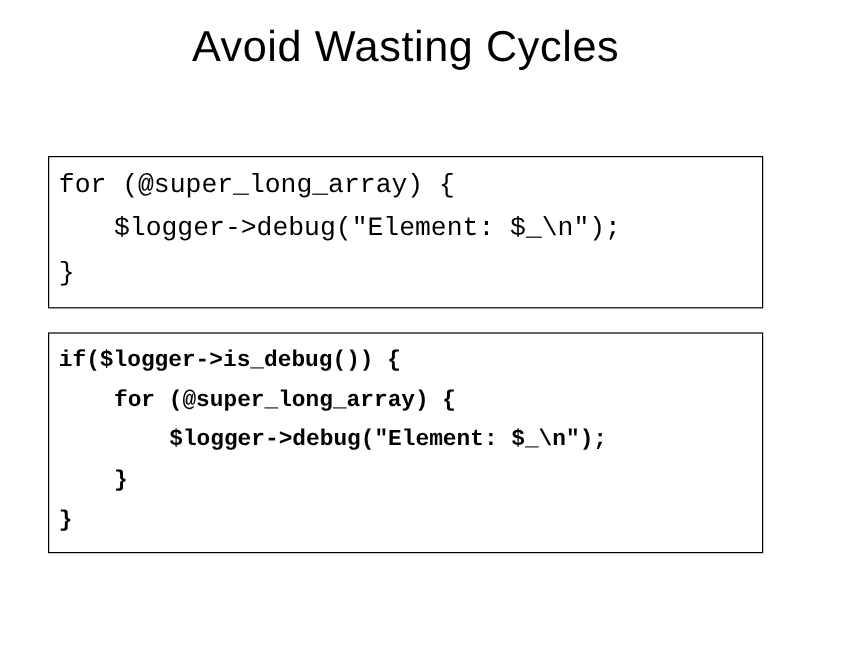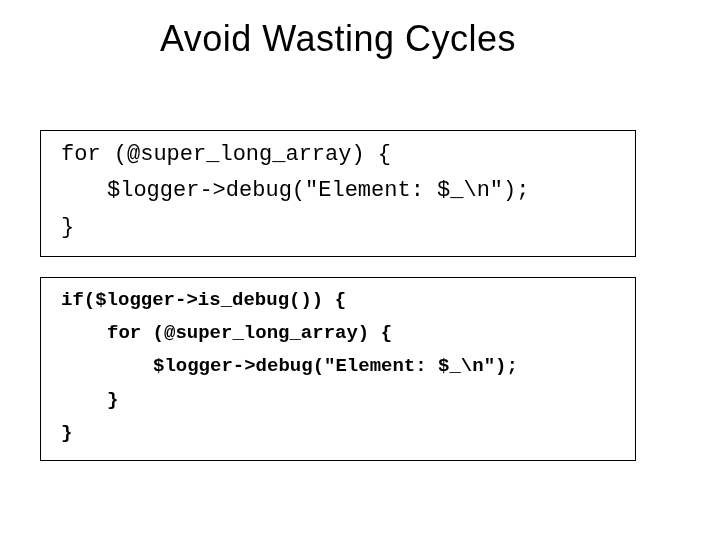--- a/index.html
+++ b/index.html
@@ -20,21 +20,21 @@
   .title {
     text-align: center;
     font-size: 36px;
     font-weight: 400;
     padding-top: 18px;
     letter-spacing: 0.5px;
   }
   .codebox {
     border: 1.5px solid #000;
     margin: 0 40px;
-    padding: 6px 8px 10px 20px;
+    padding: 6px 8px 10px 8px;
     box-sizing: border-box;
   }
   .box1 {
     margin-top: 70px;
     font-family: "Courier New", Courier, monospace;
     font-size: 22px;
     line-height: 1.65;
   }
   .box2 {
     margin-top: 20px;

